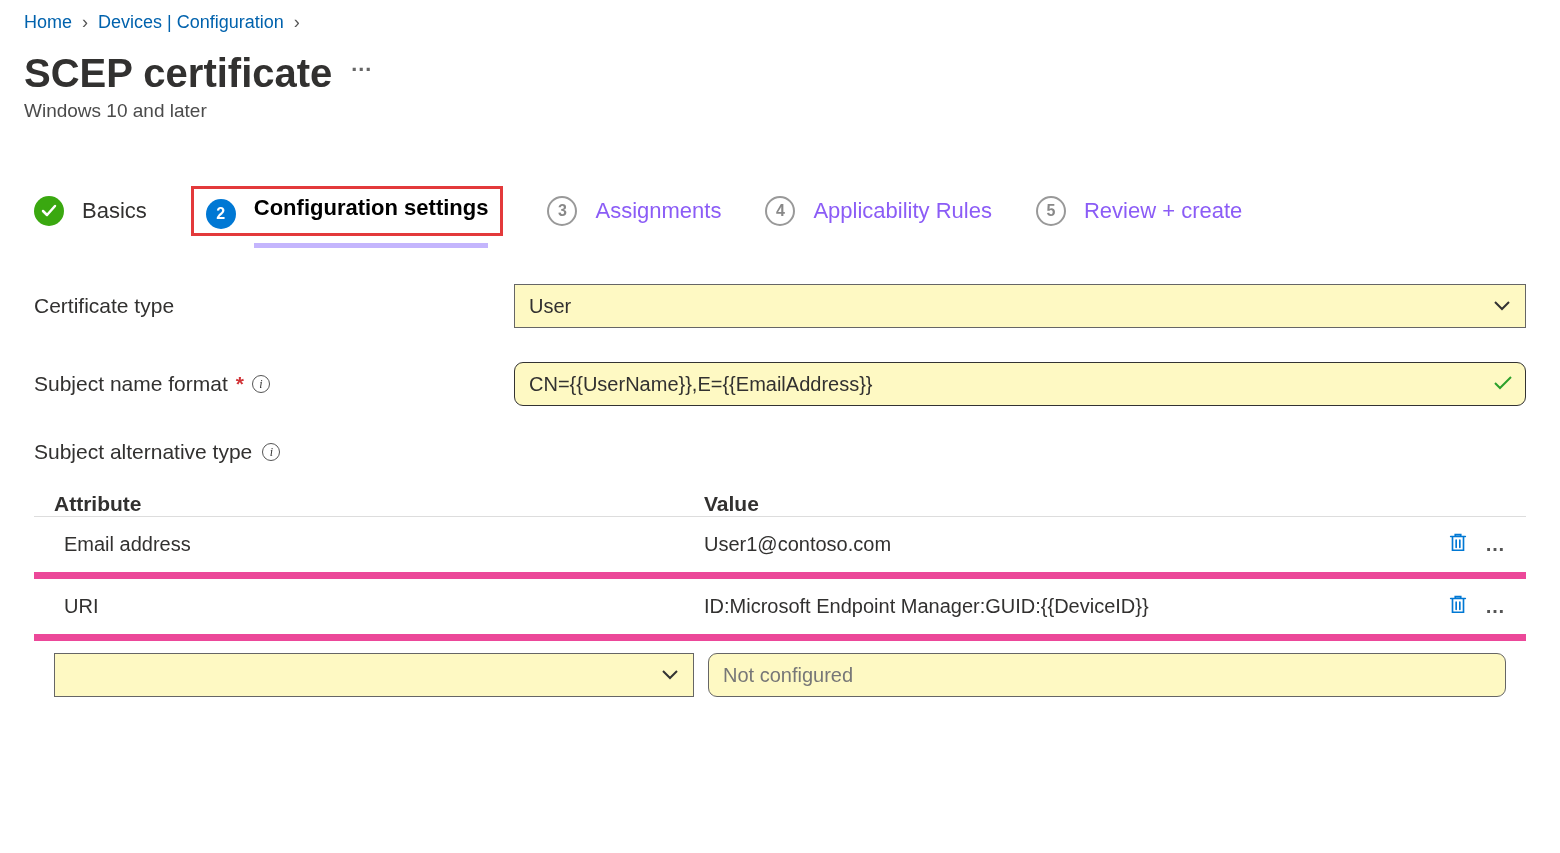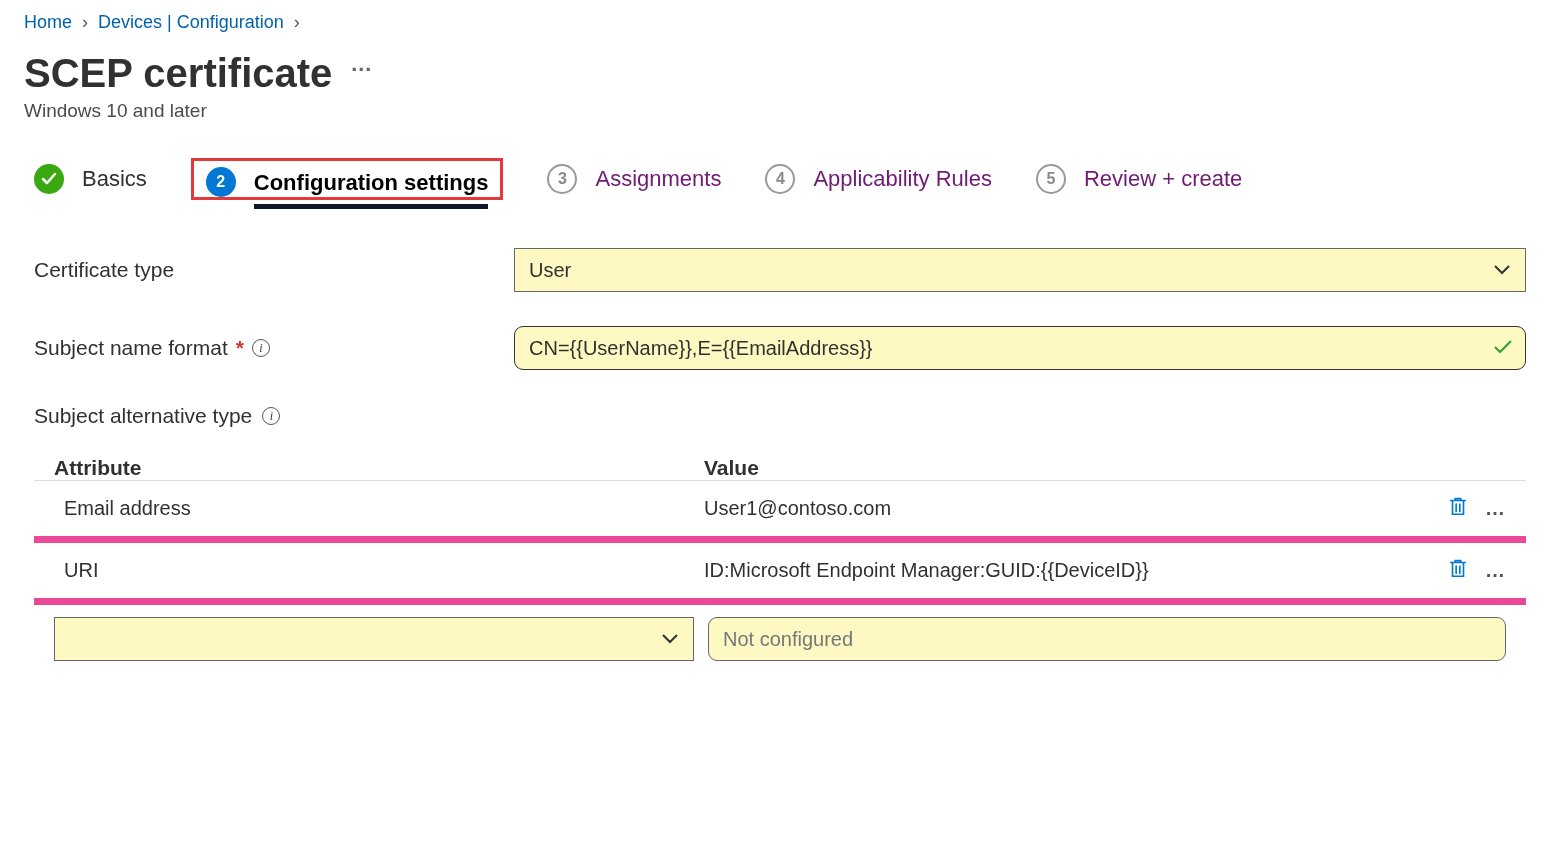--- a/index.html
+++ b/index.html
@@ -9,32 +9,32 @@
     font-family: "Segoe UI", Arial, sans-serif;
     font-size: 20px;
     color: #323130;
     background: #fff;
   }
   a.crumb { color: #0062ad; text-decoration: none; }
   .breadcrumb { font-size: 18px; display: flex; align-items: center; gap: 10px; }
   .breadcrumb .chev { color: #555; }
   h1.title { font-size: 40px; font-weight: 600; margin: 18px 0 4px 0; display: flex; align-items: flex-start; gap: 18px;}
   .more-dots { font-size: 22px; color: #666; letter-spacing: 2px; cursor: pointer;}
-  .subtitle { font-size: 19px; color: #4b4b4b; margin-bottom: 36px;}
+  .subtitle { font-size: 19px; color: #4b4b4b; margin-bottom: 64px;}
   .wizard { display: flex; align-items: center; gap: 44px; margin-bottom: 28px; padding-left: 10px;}
   .step { display: flex; align-items: center; gap: 18px; font-size: 22px; }
   .step .circle {
     width: 30px; height: 30px; border-radius: 50%; display: flex; align-items: center; justify-content: center;
     font-size: 16px; font-weight: 600;
   }
   .step.done .circle { background: #3aa810; color: #fff; }
   .step.active .circle { background: #0078d4; color: #fff; }
-  .step.active .lbl { color: #000; font-weight: 600; border-bottom: 5px solid #0f172a; padding-bottom: 8px; margin-bottom:-15px;}
+  .step.active .lbl { color: #000; font-weight: 600; border-bottom: 5px solid #c4b5fd; padding-bottom: 22px; margin-bottom:-15px;}
   .step.future .circle { border: 2px solid #999; color: #888; background: #fff; }
-  .step.future .lbl { color: #701a75; }
+  .step.future .lbl { color: #8b5cf6; }
   .highlight-box { border: 3px solid #e3393b; padding: 6px 12px 0 12px; }
   .form-area { padding: 6px 10px; }
   .row { display: flex; align-items: center; margin: 14px 0 34px 0; }
   .row .label { width: 480px; font-size: 21px; display:flex; align-items:center; gap:8px;}
   .req { color: #d13438; font-weight: 700; }
   .info-icon {
     width: 18px; height: 18px; border: 1.5px solid #555; border-radius: 50%; display:inline-flex;
     align-items:center; justify-content:center; font-size:12px; font-family: Georgia, serif; font-style: italic; color:#333;
   }
   .select-box, .text-box {

